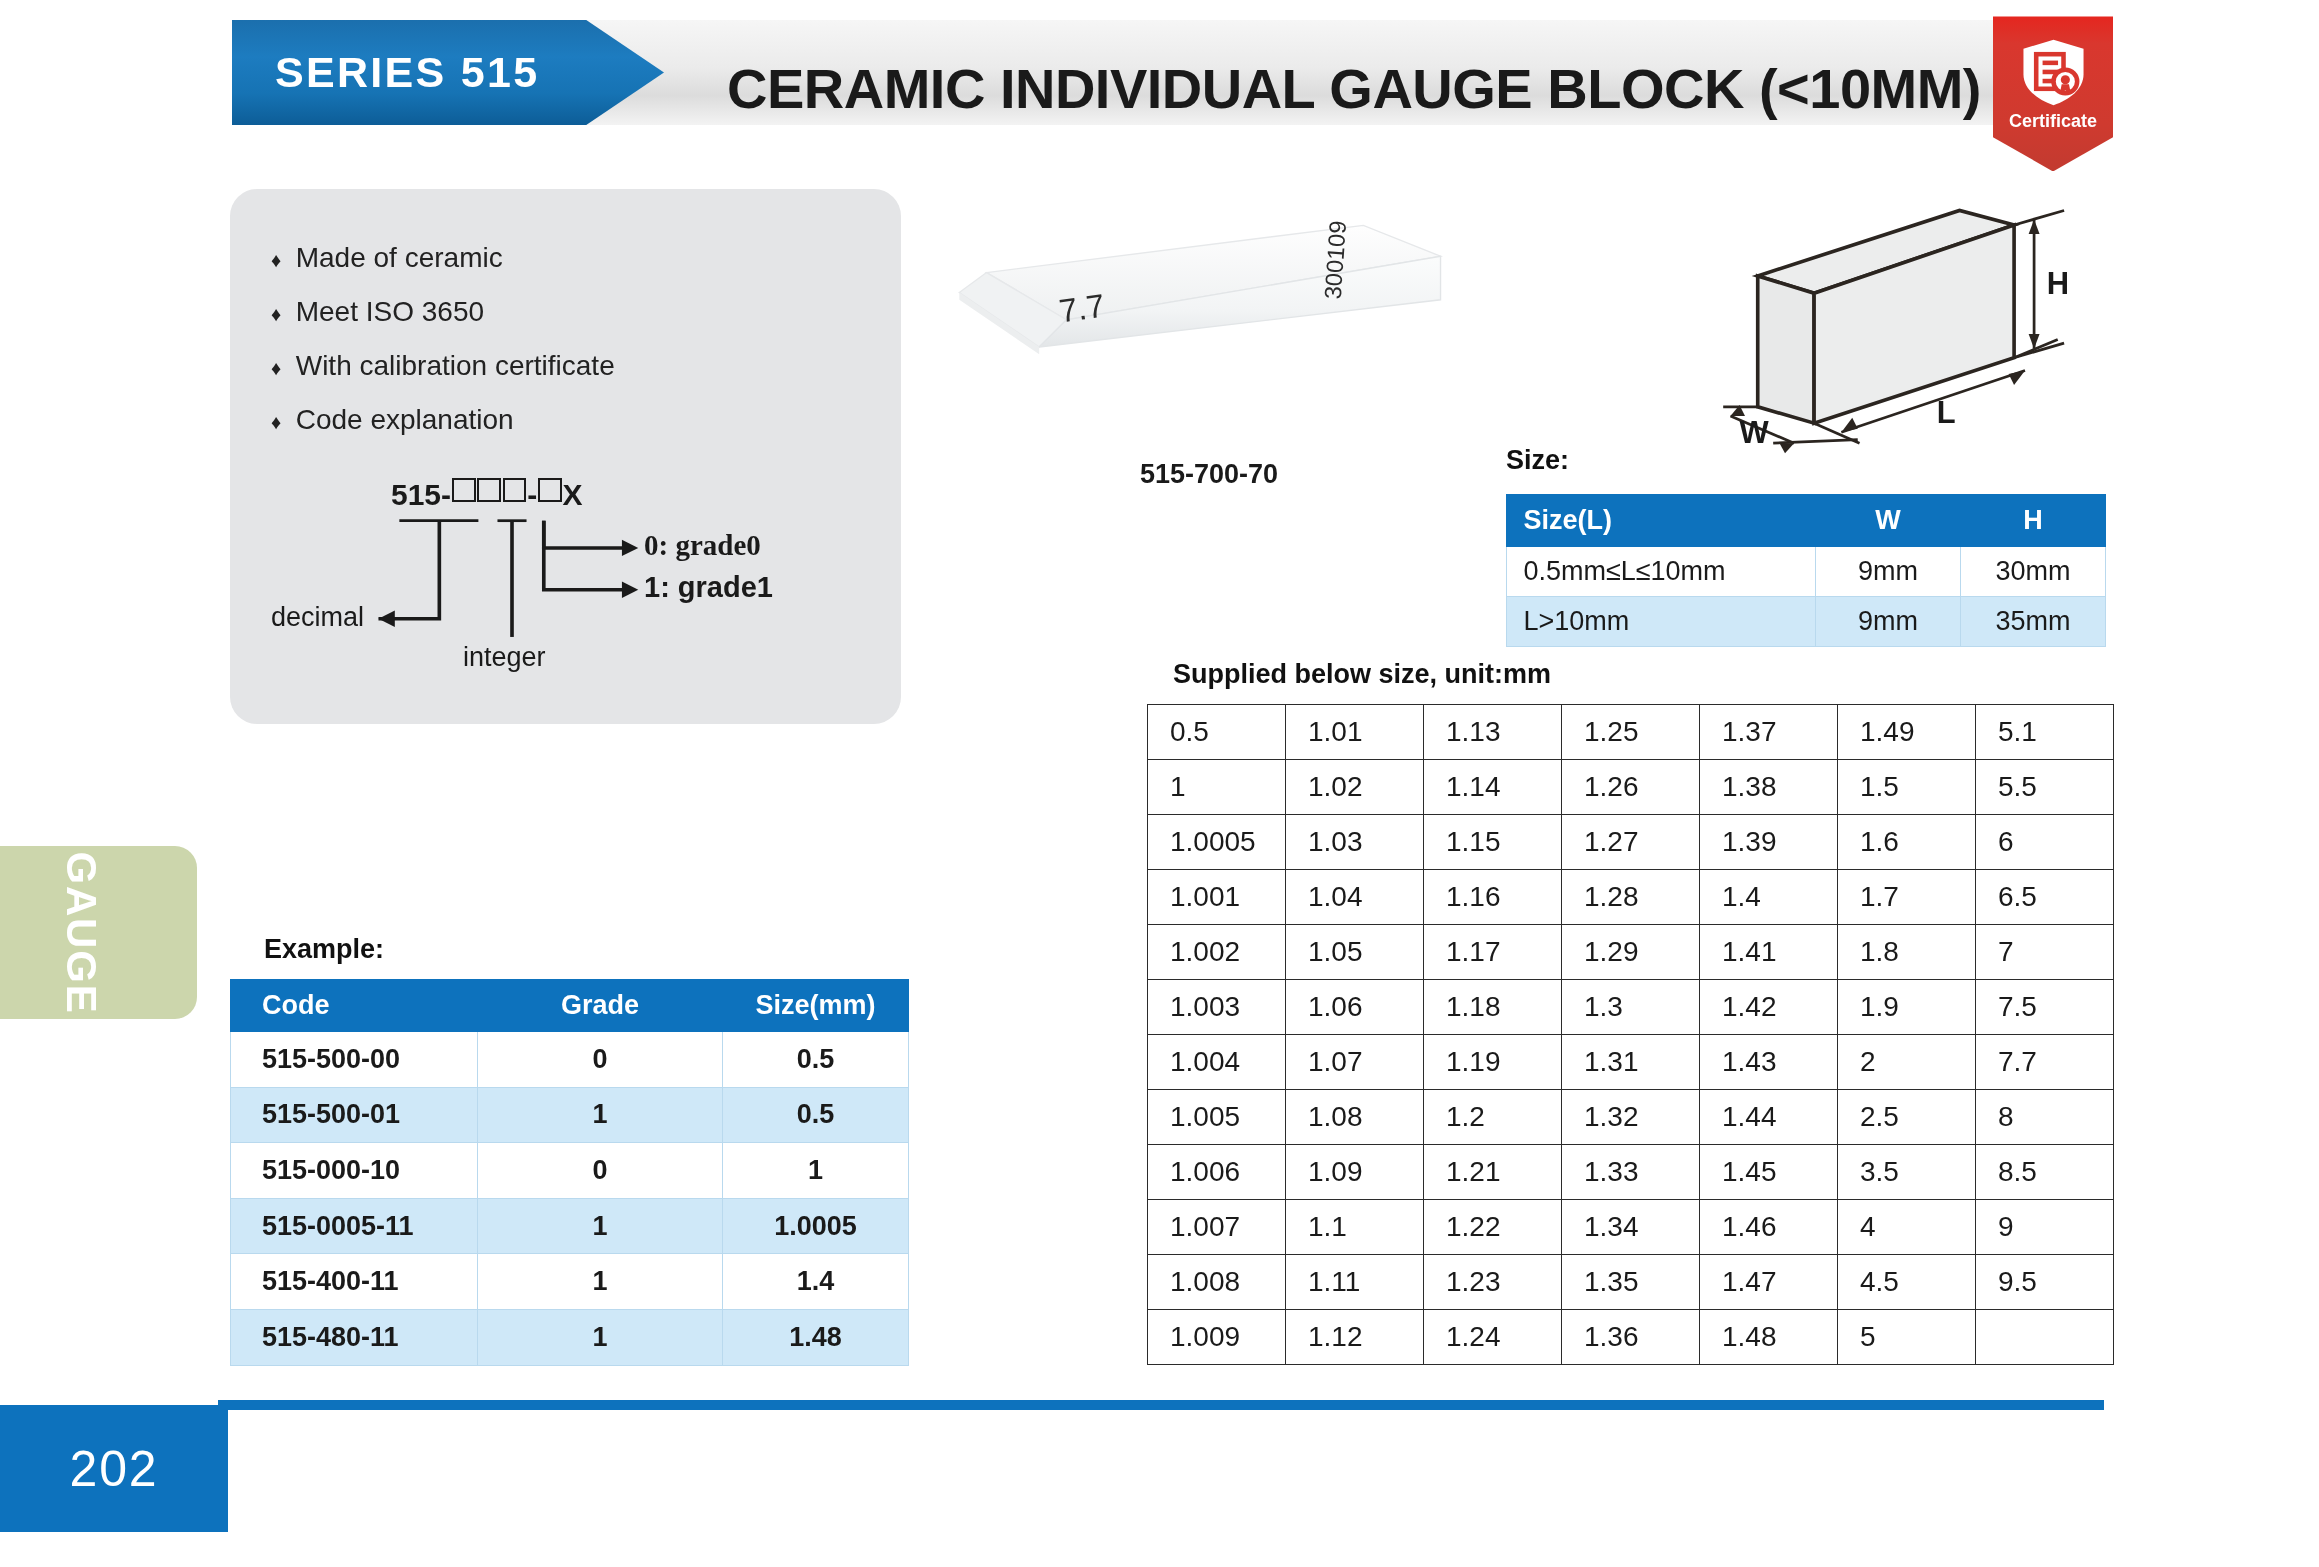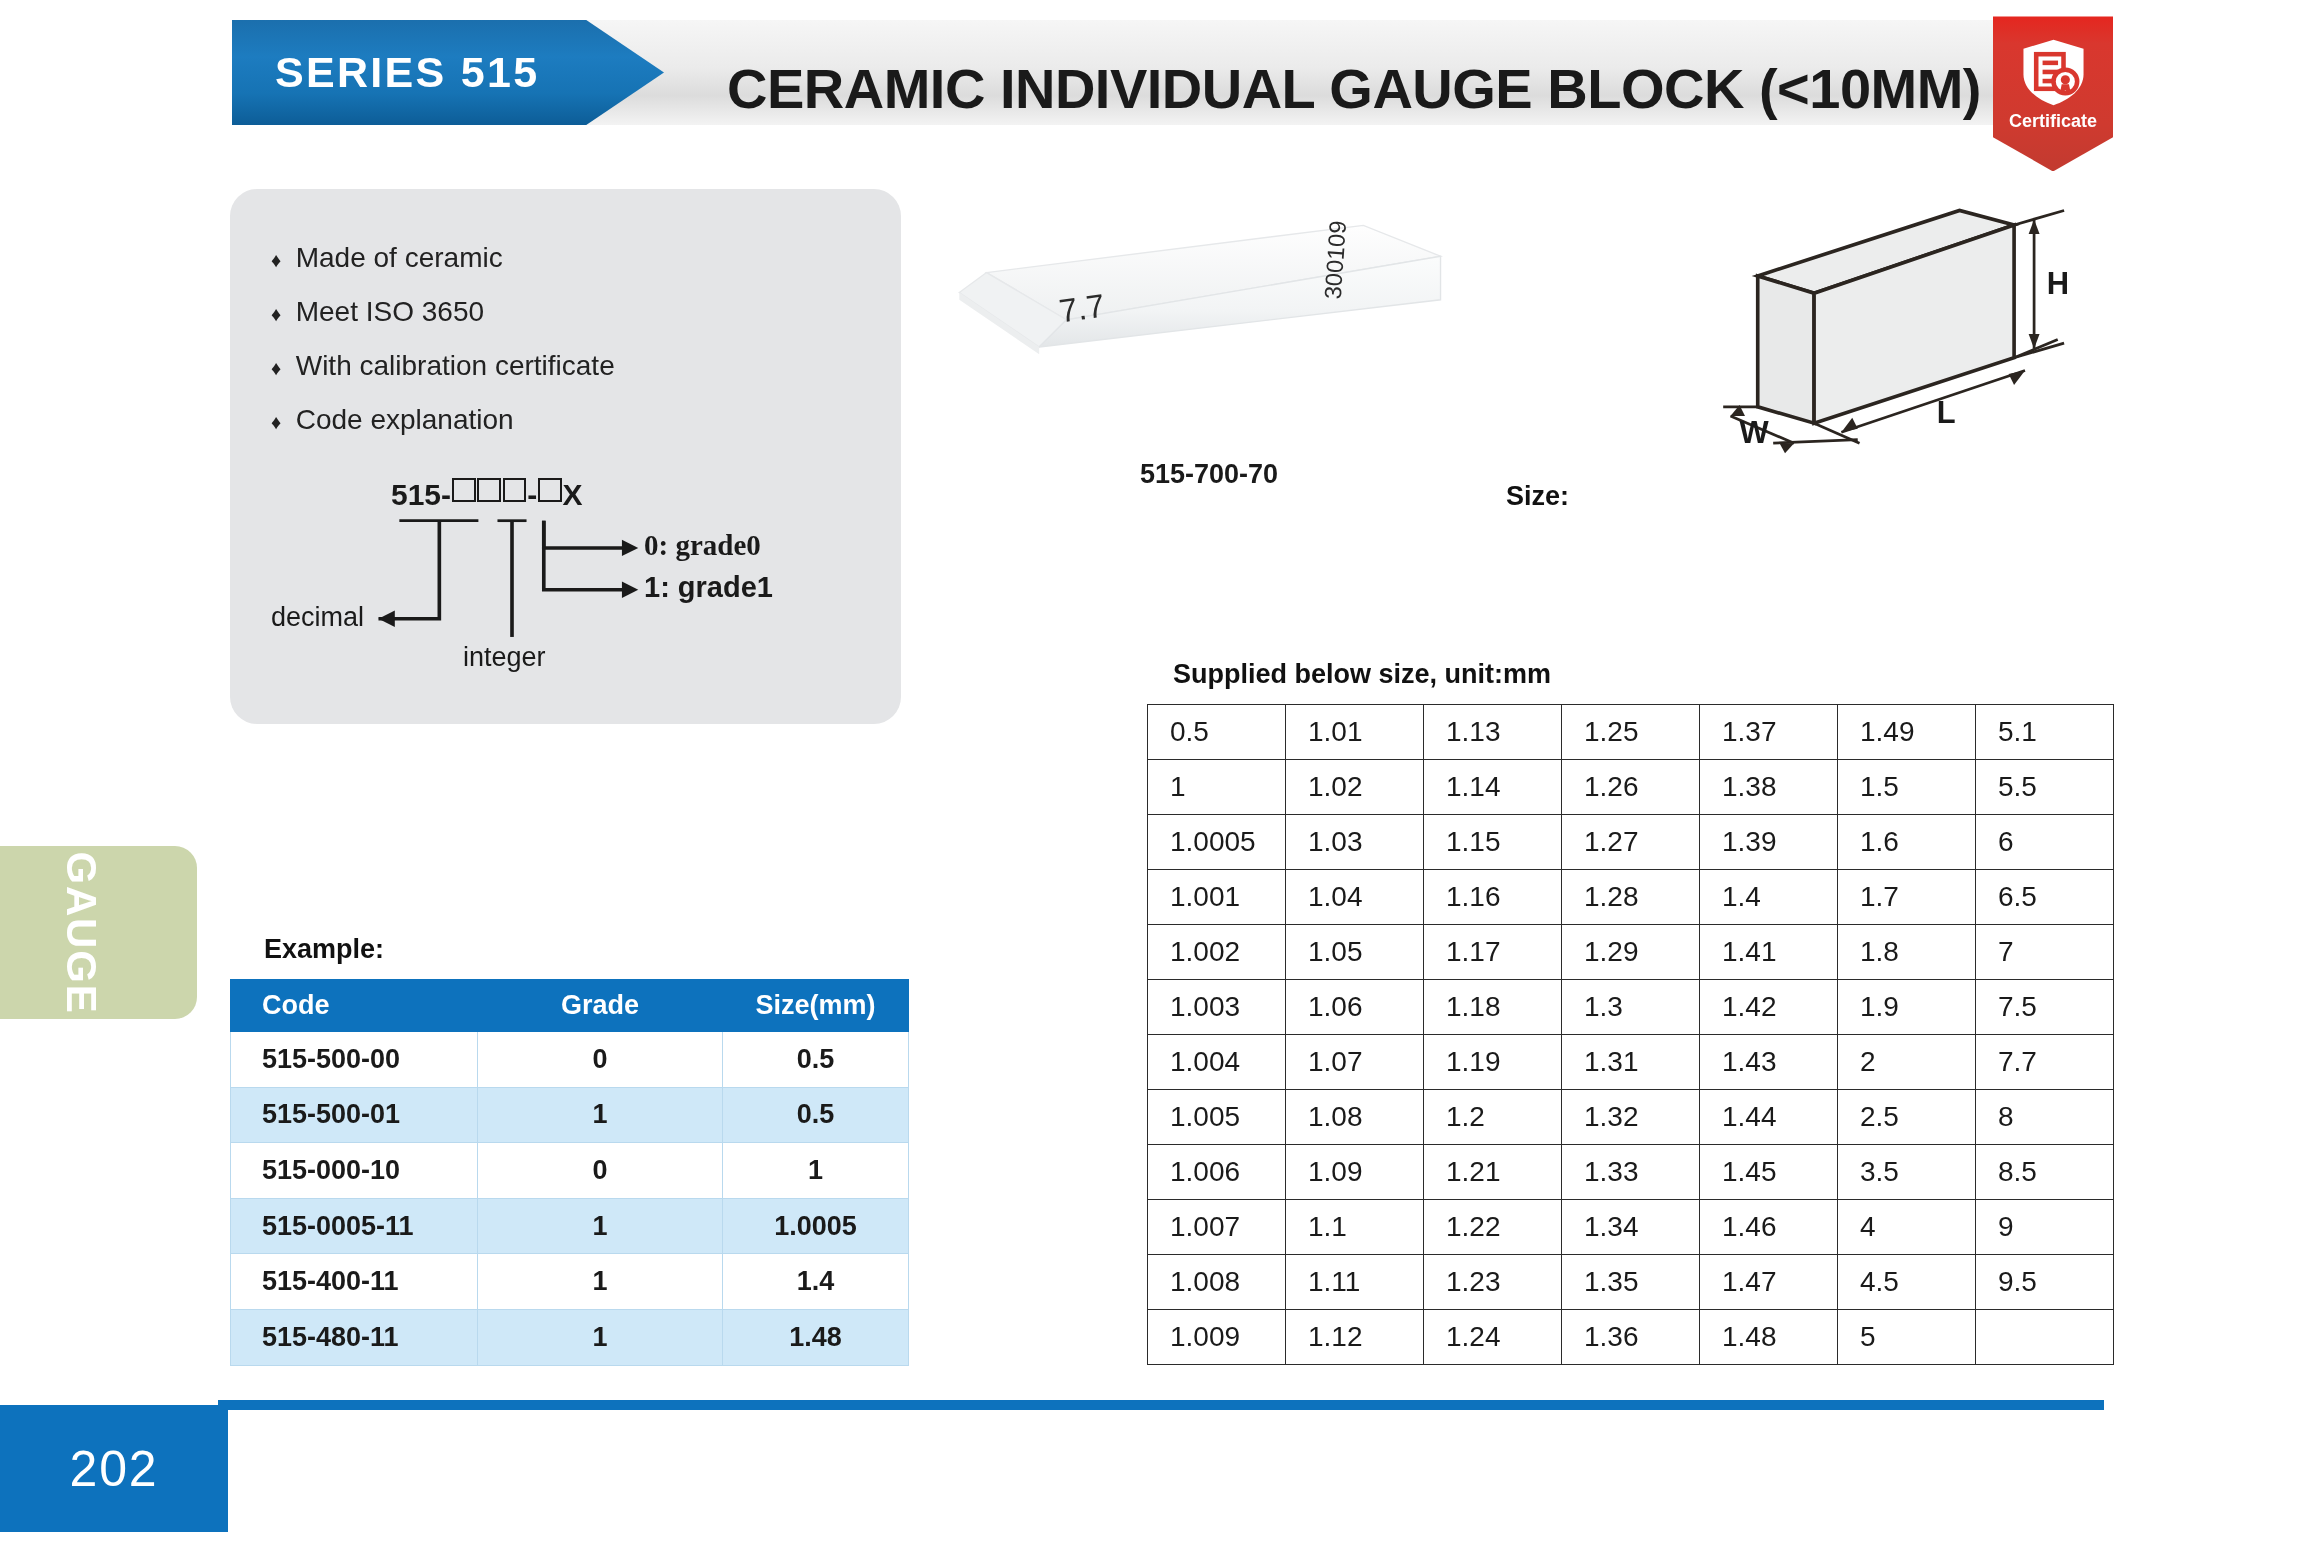--- a/index.html
+++ b/index.html
@@ -285,21 +285,42 @@
       <polygon points="342,182 324,186 330,198" fill="#2b2520"></polygon>
       <text x="245" y="240" font-family="'Liberation Sans',sans-serif" font-size="34" font-weight="bold" fill="#1a1a1a">L</text>
 
       <line x1="18" y1="232" x2="88" y2="262" stroke="#2b2520" stroke-width="3"></line>
       <polygon points="18,232 34,232 28,220" fill="#2b2520"></polygon>
       <polygon points="88,262 72,262 78,273" fill="#2b2520"></polygon>
       <text x="28" y="262" font-family="'Liberation Sans',sans-serif" font-size="34" font-weight="bold" fill="#1a1a1a">W</text>
     </svg>
   </div>
 
-  <div class="tbl-title" style="left:1506px;top:445px;margin-top:36px;">Size:</div>
+  <div class="tbl-title" style="left:1506px;top:445px;">Size:</div>
+  <table class="bluetbl" id="size-table">
+    <thead>
+      <tr>
+        <th class="l-col">Size(L)</th>
+        <th class="w-col">W</th>
+        <th class="h-col">H</th>
+      </tr>
+    </thead>
+    <tbody>
+      <tr>
+        <td class="l-col">0.5mm≤L≤10mm</td>
+        <td class="w-col">9mm</td>
+        <td class="h-col">30mm</td>
+      </tr>
+      <tr class="alt">
+        <td class="l-col">L&gt;10mm</td>
+        <td class="w-col">9mm</td>
+        <td class="h-col">35mm</td>
+      </tr>
+    </tbody>
+  </table>
 
   <div class="tbl-title" style="left:264px;top:934px;">Example:</div>
   <table class="bluetbl" id="ex-table">
     <thead>
       <tr>
         <th class="c-code">Code</th>
         <th class="c-grade">Grade</th>
         <th class="c-size">Size(mm)</th>
       </tr>
     </thead>

